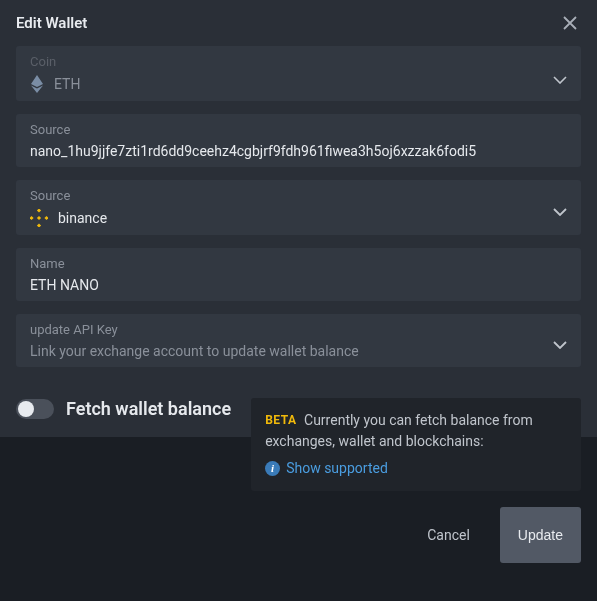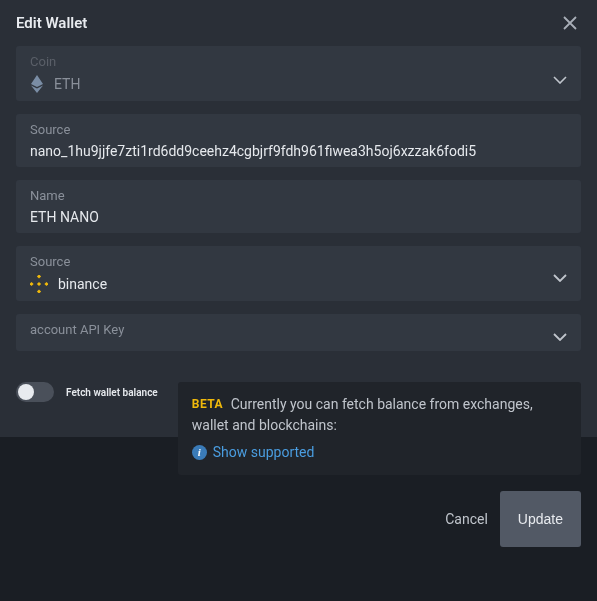--- a/index.html
+++ b/index.html
@@ -107,21 +107,21 @@
   width: 16px;
   height: 16px;
   background: #e8ebef;
   border-radius: 50%;
   position: absolute;
   top: 2px;
   left: 2px;
 }
 .toggle-label {
   color: #e6e9ed;
-  font-size: 10px;
+  font-size: 18px;
   font-weight: 600;
 }
 .info-box {
   background: #20242a;
   border-radius: 3px;
   padding: 12px 14px;
   flex: 1;
   font-size: 14px;
   line-height: 1.5;
 }
@@ -156,21 +156,21 @@
 }
 .link {
   color: #4a9de0;
   font-size: 14px;
   cursor: pointer;
 }
 .footer {
   margin-top: auto;
   display: flex;
   justify-content: flex-end;
-  gap: 2px;
+  gap: 20px;
   align-items: center;
   padding-top: 16px;
 }
 .btn-cancel {
   color: #c0c5cc;
   font-size: 14px;
   cursor: pointer;
   padding: 8px 10px;
 }
 .btn-update {
@@ -214,27 +214,20 @@
             <path d="M1 1 L7 7 L13 1" stroke="currentColor" stroke-width="1.6" fill="none"></path>
           </svg>
       </span>
     </div>
   </div>
 
   <div class="field">
     <div class="field-box">
       <div class="field-label">Source</div>
       <div class="field-value">nano_1hu9jjfe7zti1rd6dd9ceehz4cgbjrf9fdh961fiwea3h5oj6xzzak6fodi5</div>
-    </div>
-  </div>
-
-  <div class="field">
-    <div class="field-box">
-      <div class="field-label">Name</div>
-      <div class="field-value">ETH NANO</div>
     </div>
   </div>
 
   <div class="field">
     <div class="field-box">
       <div class="field-label">Source</div>
       <div class="field-value">
         <span class="binance-icon">
           <svg width="18" height="18" viewBox="0 0 18 18">
               <g fill="currentColor">
@@ -251,21 +244,29 @@
       <span class="chevron">
         <svg width="14" height="8" viewBox="0 0 14 8">
             <path d="M1 1 L7 7 L13 1" stroke="currentColor" stroke-width="1.8" fill="none"></path>
           </svg>
       </span>
     </div>
   </div>
 
   <div class="field">
     <div class="field-box">
-      <div class="field-label">account API Key</div>
+      <div class="field-label">Name</div>
+      <div class="field-value">ETH NANO</div>
+    </div>
+  </div>
+
+  <div class="field">
+    <div class="field-box">
+      <div class="field-label">update API Key</div>
+      <div class="field-value disabled">Link your exchange account to update wallet balance</div>
       <span class="chevron">
         <svg width="14" height="8" viewBox="0 0 14 8">
             <path d="M1 1 L7 7 L13 1" stroke="currentColor" stroke-width="1.8" fill="none"></path>
           </svg>
       </span>
     </div>
   </div>
 
   <div class="toggle-row">
     <div class="toggle-left">

